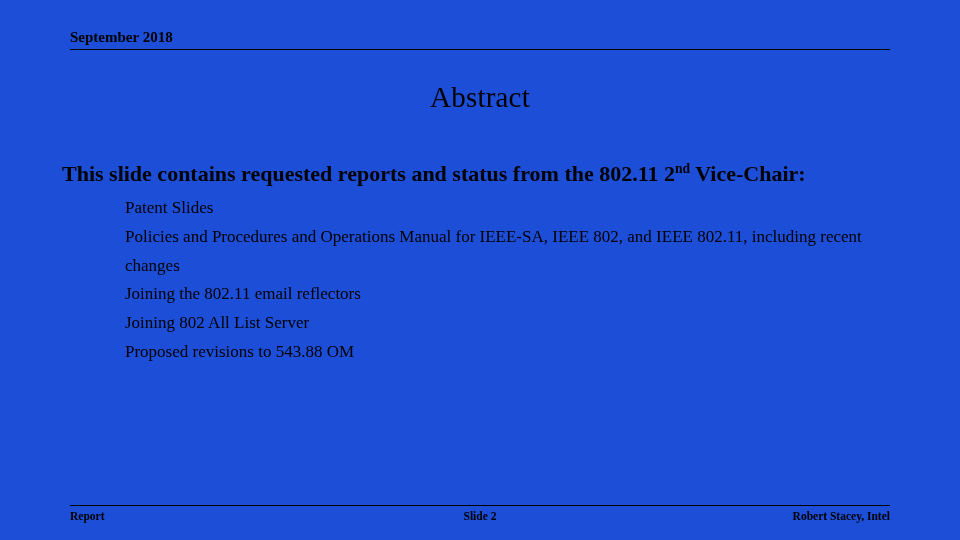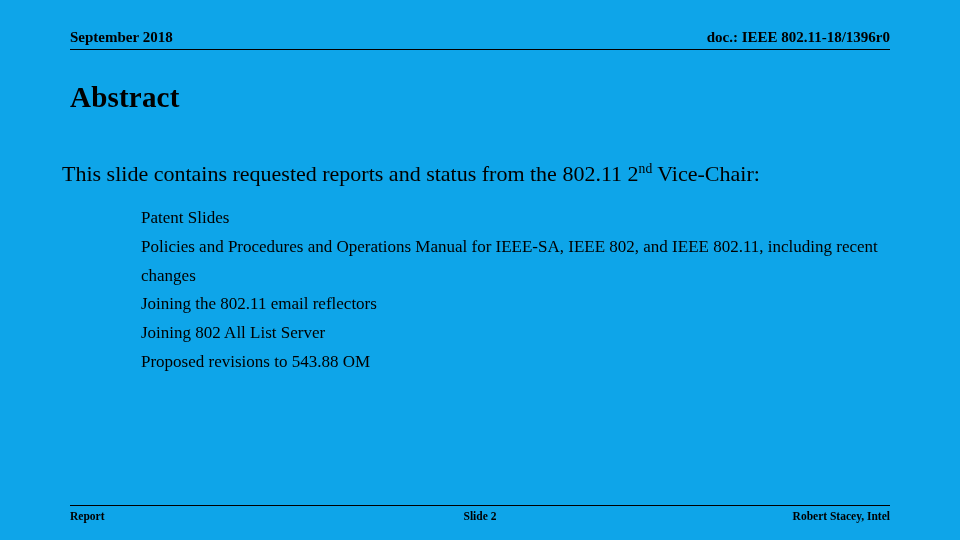--- a/index.html
+++ b/index.html
@@ -4,21 +4,21 @@
 <style>
   html, body {
     margin: 0;
     padding: 0;
     background: #ffffff;
   }
   .slide {
     position: relative;
     width: 960px;
     height: 540px;
-    background: #0ea5e9;
+    background: #1d4ed8;
     color: #000000;
     font-family: "Liberation Serif", "DejaVu Serif", serif;
     overflow: hidden;
   }
 
   
   .header {
     position: absolute;
     left: 70px;
     top: 28px;
@@ -43,49 +43,49 @@
     height: 0;
     border-top: 1.6px solid #000000;
   }
 
   
   .slide-title {
     position: absolute;
     left: 70px;
     top: 80px;
     width: 820px;
-    text-align: left;
+    text-align: center;
     font-size: 29px;
-    font-weight: bold;
+    font-weight: normal;
     line-height: 34px;
     letter-spacing: 0.2px;
   }
 
   
   .body-block {
     position: absolute;
     left: 62px;
     top: 160px;
     width: 840px;
   }
   .lead-line {
     font-size: 22px;
-    font-weight: normal;
+    font-weight: bold;
     line-height: 28px;
     margin: 0 0 6px 0;
     white-space: nowrap;
   }
   .lead-line sup {
     font-size: 0.62em;
     vertical-align: super;
     line-height: 0;
   }
   .sub-list {
     list-style: none;
-    margin: 16px;
+    margin: 0;
     padding: 0 0 0 63px;
   }
   .sub-item {
     font-size: 17px;
     font-weight: normal;
     line-height: 28.8px;
     margin: 0;
     max-width: 745px;
   }
 
@@ -123,21 +123,20 @@
     white-space: nowrap;
   }
 </style>
 </head>
 <body>
 
 <div class="slide">
 
   <div class="header">
     <div class="header-date">September 2018</div>
-    <div class="header-doc">doc.: IEEE 802.11-18/1396r0</div>
   </div>
   <div class="header-rule"></div>
 
   <div class="slide-title">Abstract</div>
 
   <div class="body-block">
 
     <p class="lead-line">
       <span>This slide contains requested reports and status from the 802.11 2</span><sup>nd</sup><span> Vice-Chair:</span>
     </p>

